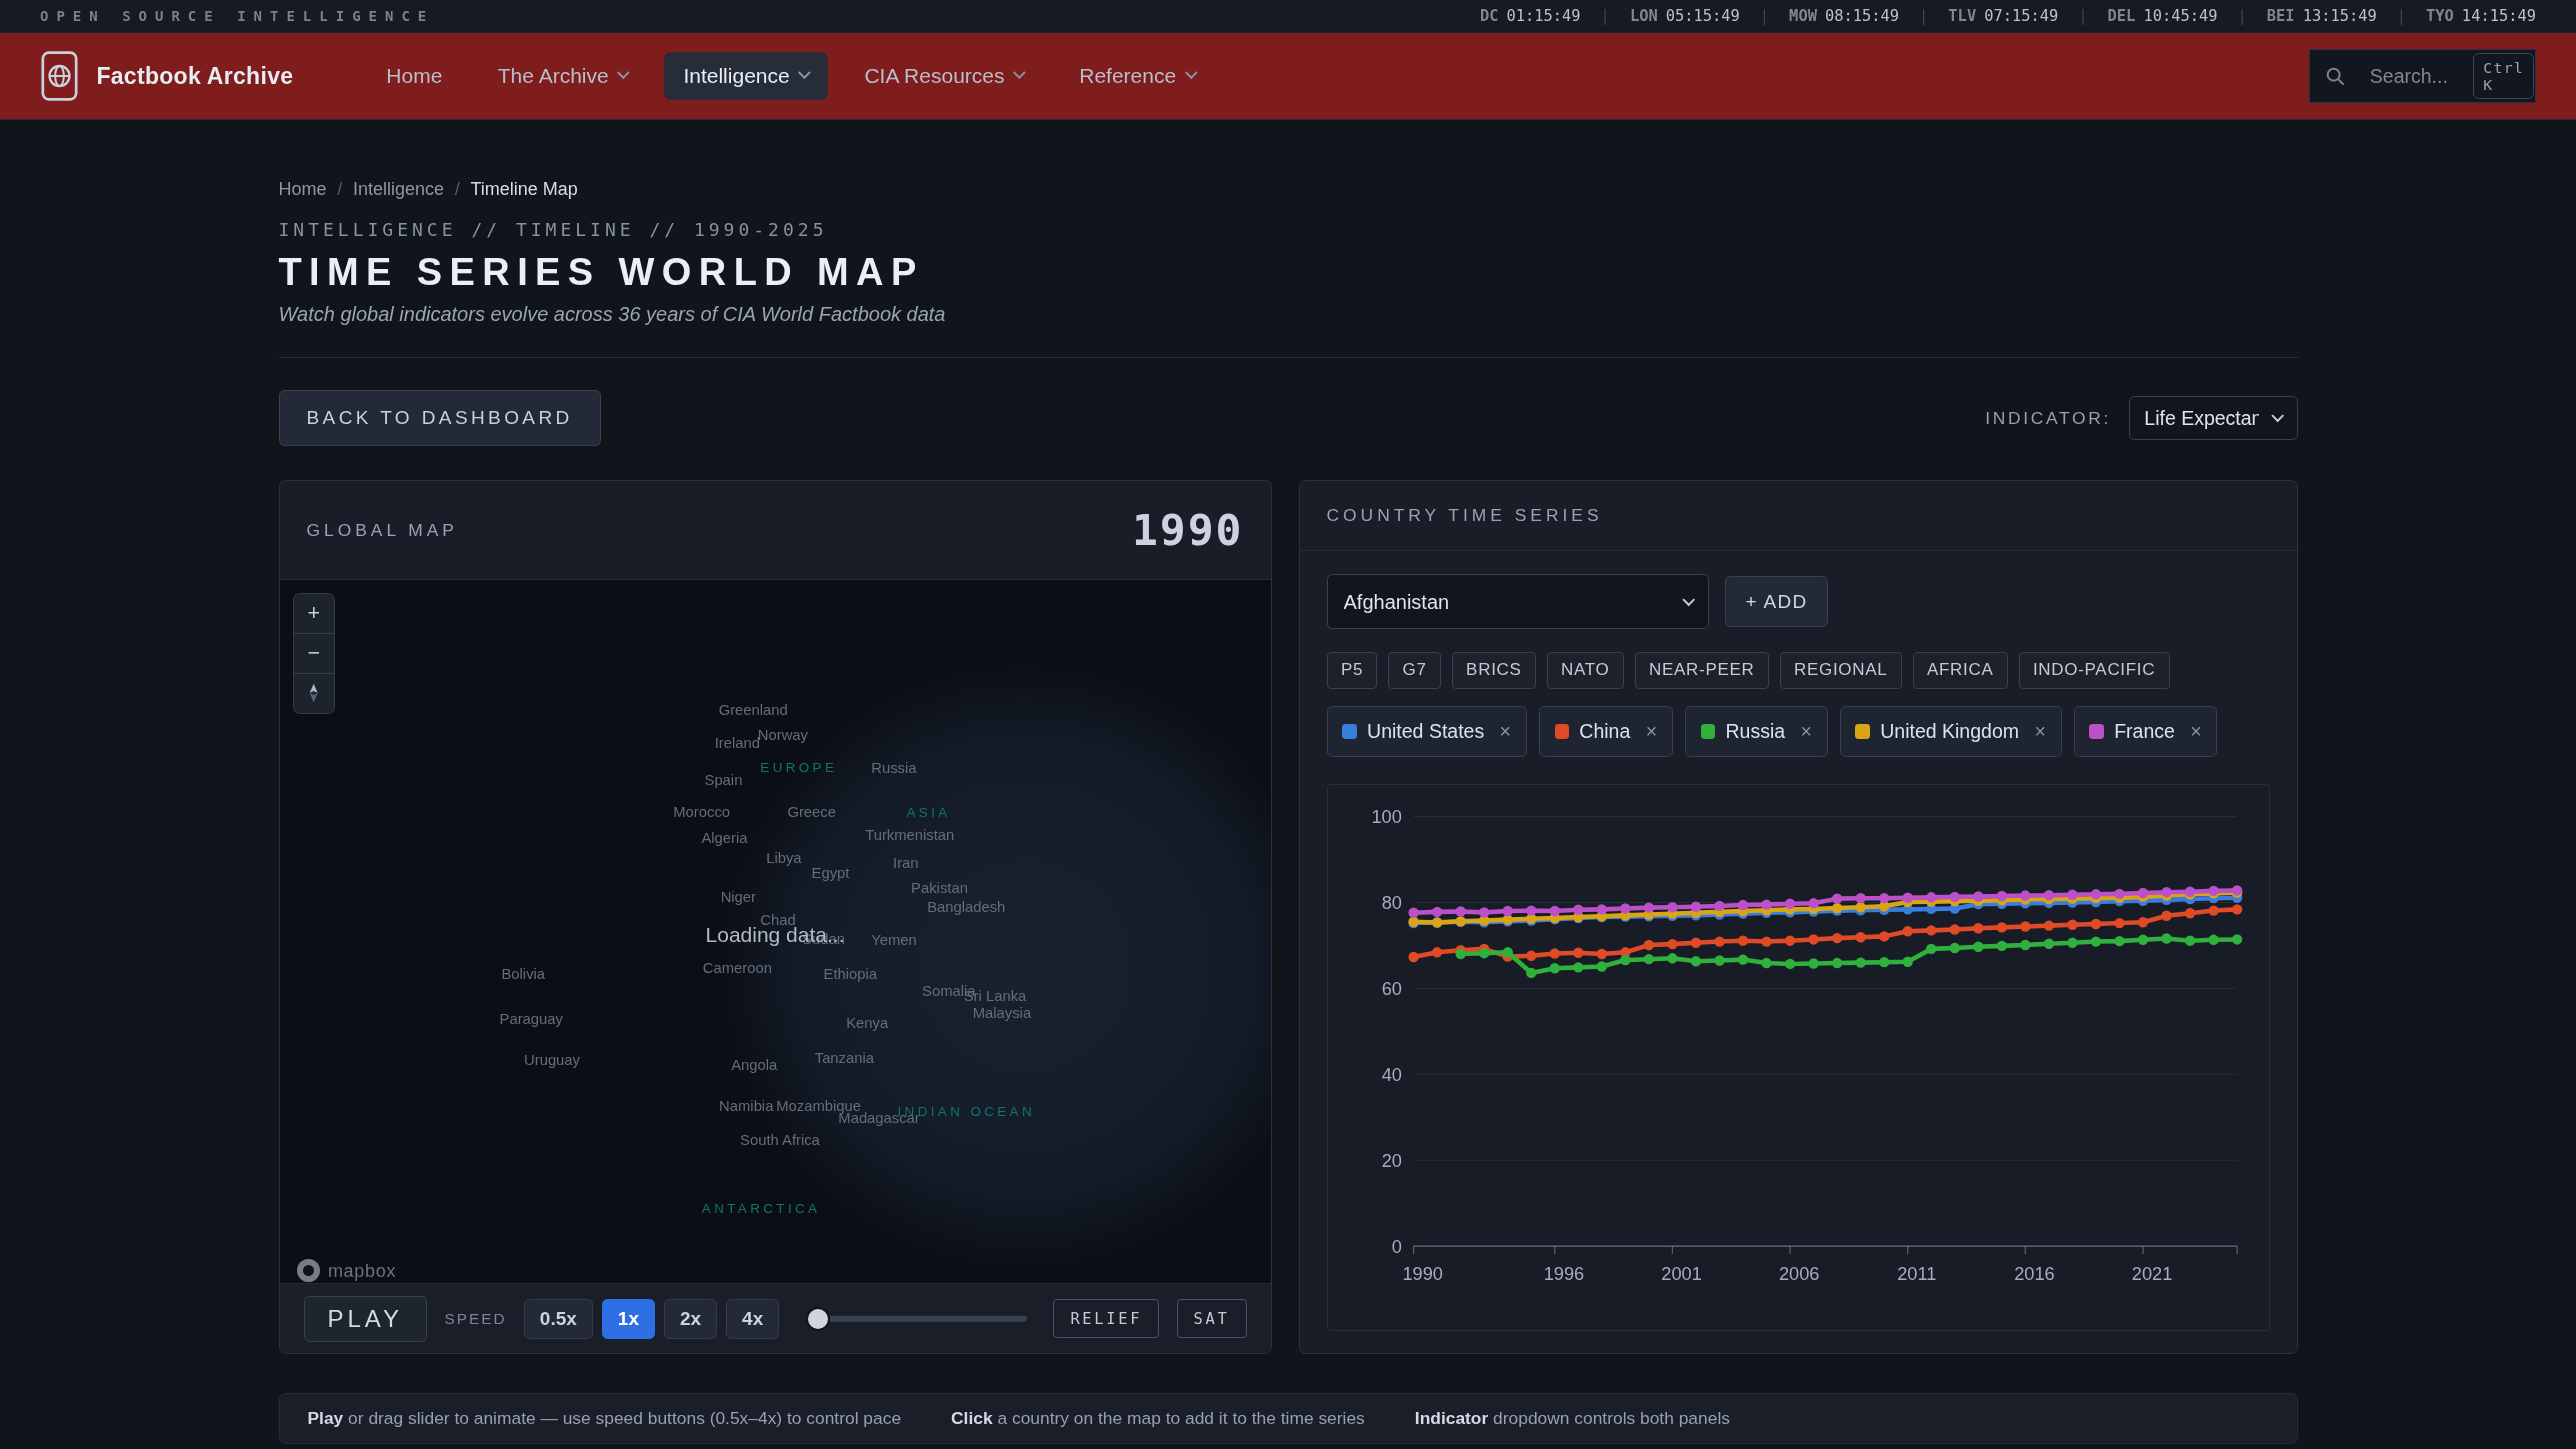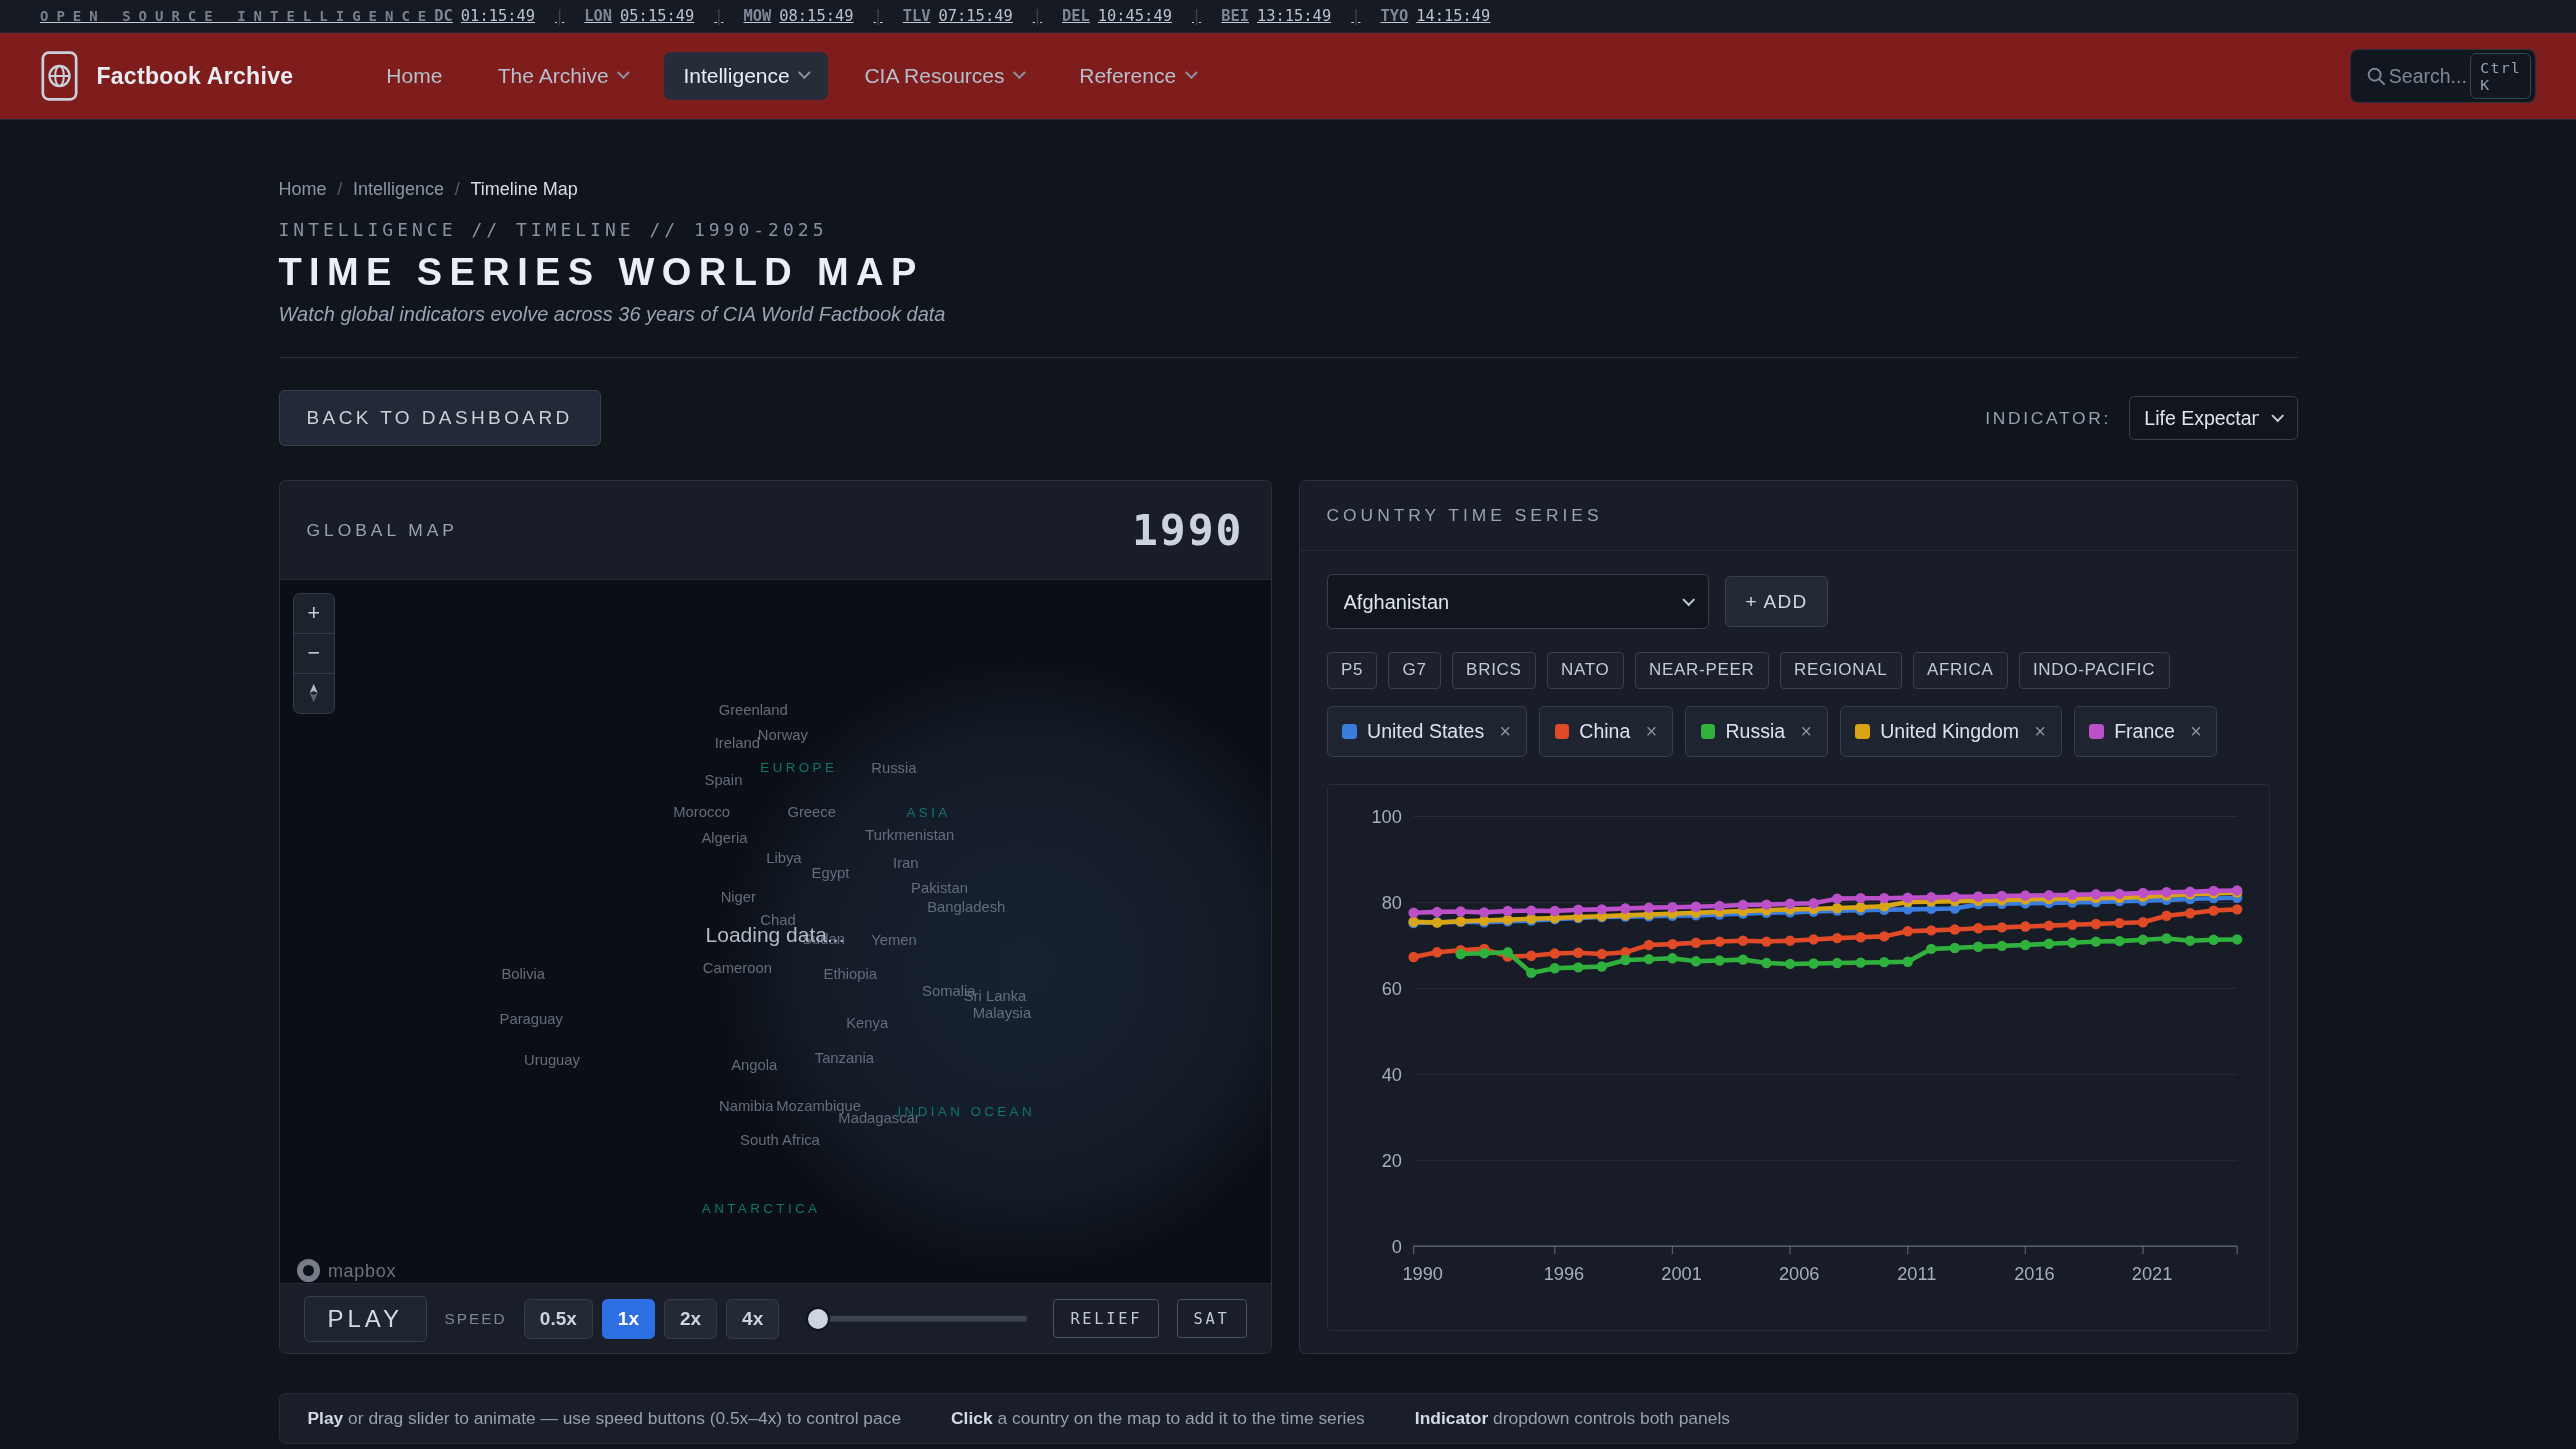--- a/index.html
+++ b/index.html
@@ -8,21 +8,21 @@
     background:#10141b;
     font-family:"Liberation Sans", sans-serif;
     color:#c6cdd9;
     -webkit-font-smoothing:antialiased;
   }
   .mono { font-family:"DejaVu Sans Mono", monospace; }
 
   
   .meta-bar {
     height:25.5px; background:#161a22; border-bottom:1.3px solid #20252f;
-    display:flex; align-items:center; padding:16px 40px;text-decoration:underline;
+    display:flex; align-items:center; justify-content:space-between; padding:16px 40px;
   }
   .meta-label {
     font-family:"DejaVu Sans Mono", monospace; font-size:14px; letter-spacing:8px;
     color:#78818f; font-weight:600;
   }
   .clocks { display:flex; align-items:center; font-family:"DejaVu Sans Mono", monospace; font-size:15.4px; }
   .clock { display:flex; gap:8px; }
   .clock-code { color:#7e8795; font-weight:700; }
   .clock-time { color:#b9c2cf; }
   .clock-sep { color:#3c4350; margin:0 20px; }
@@ -38,22 +38,22 @@
   .nav-item {
     display:flex; align-items:center; gap:10.7px; font-size:21px; color:#b6bfcc;
     padding:12px 19px; border-radius:6.7px; cursor:pointer;
   }
   .nav-item.active { background:#262d39; color:#e9edf4; }
   .chevron {
     width:8.7px; height:8.7px; border-right:2px solid #8a93a3; border-bottom:2px solid #8a93a3;
     transform:rotate(45deg) translate(-1.3px,-1.3px); display:inline-block; margin-top:-4px;
   }
   .search {
-    margin-left:auto; width:186px; height:54px; background:#12161f; border:1.3px solid #2c3340;
-    border-radius:8px; display:flex; align-items:center; padding:0 12px 0 14.8px; gap:3px; cursor:text;
+    margin-left:auto; width:227px; height:54px; background:#12161f; border:1.3px solid #2c3340;
+    border-radius:0; display:flex; align-items:center; padding:0 12px 0 14.8px; gap:25px; cursor:text;
   }
   .search-ph { font-size:19.5px; color:#7e8897; }
   .kbd {
     margin-left:auto; font-family:"DejaVu Sans Mono", monospace; font-size:14.8px; color:#98a2b2;
     border:1.3px solid #3a4452; border-radius:6px; padding:5.4px 9.4px; letter-spacing:1.3px;
   }
 
   
   .container { width:2019px; margin:0 auto; }
 

